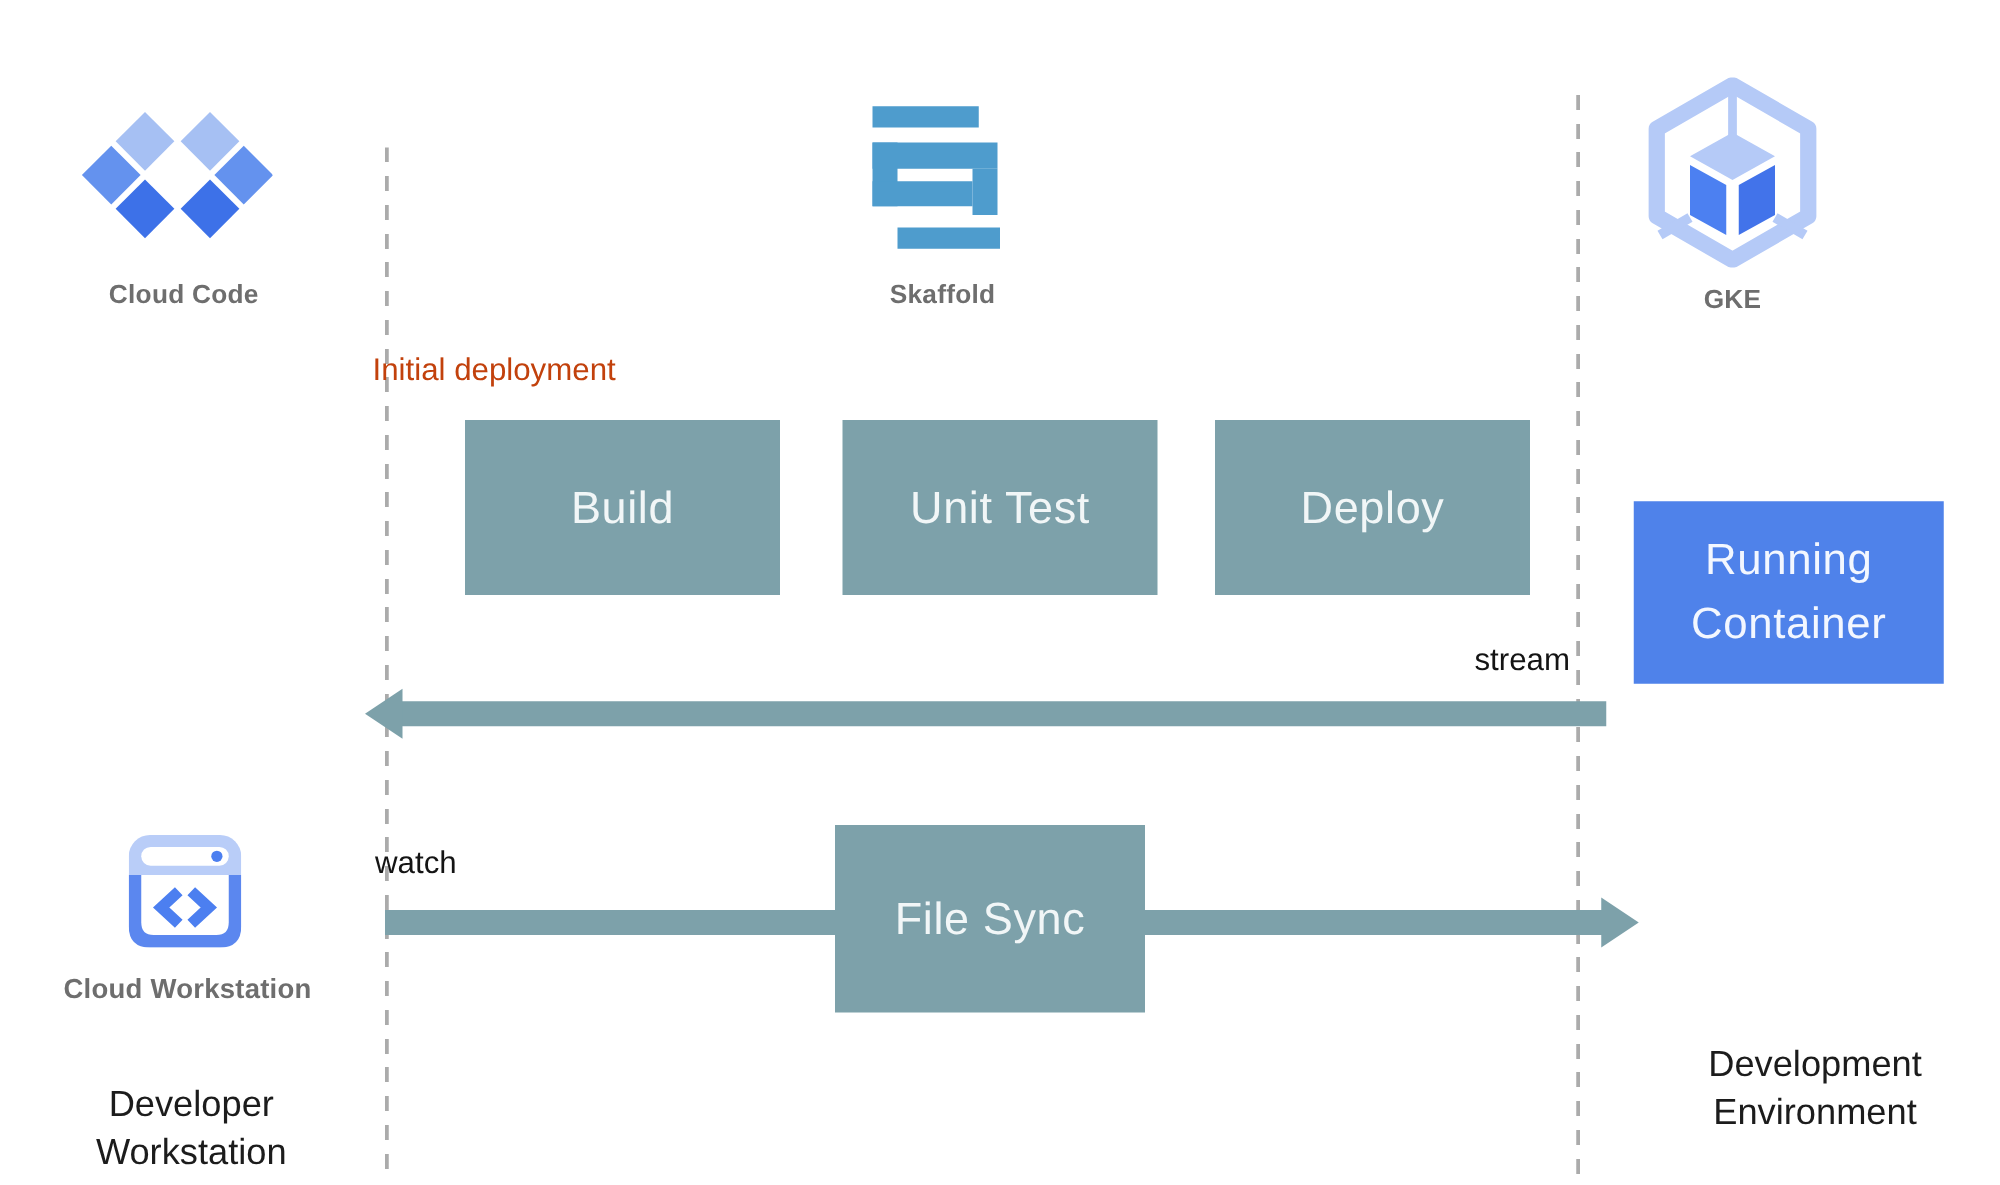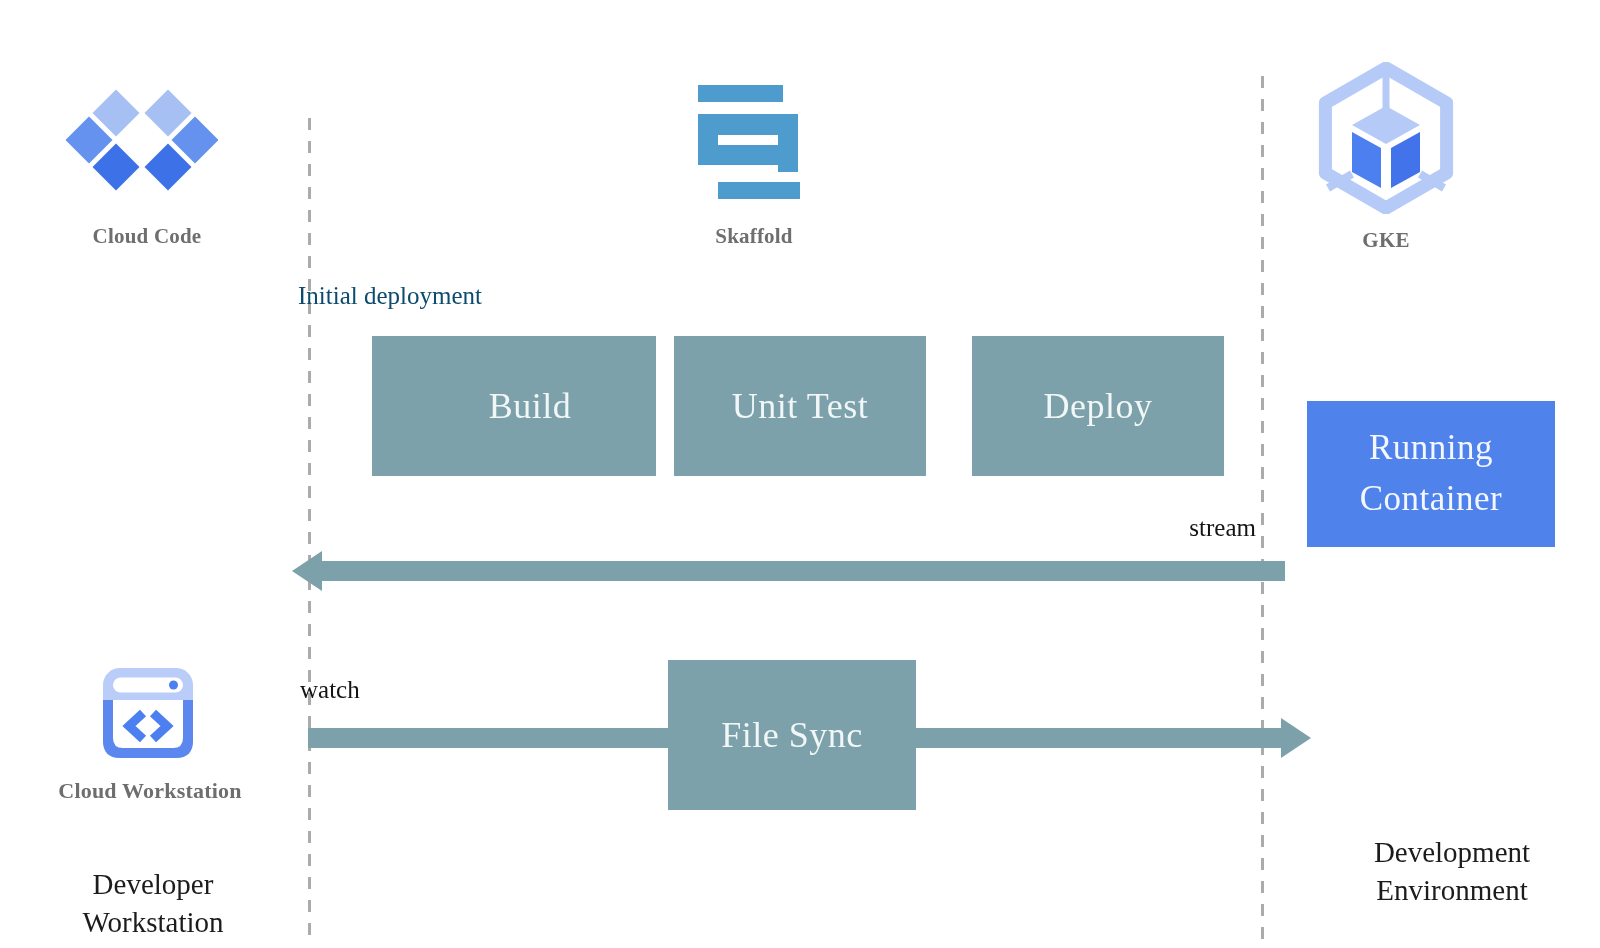--- a/index.html
+++ b/index.html
@@ -2,21 +2,21 @@
 <html><head>
 <meta charset="utf-8">
 <style>
   html,body{margin:0;padding:0;}
   body{
     font-family:"Liberation Sans", sans-serif;
     background:#ffffff;
     width:1600px;height:948px;
     position:relative;overflow:hidden;
   }
-  .stage{position:absolute;left:0;top:0;width:1600px;height:948px;font-family:Liberation Serif, serif;}
+  .stage{position:absolute;left:0;top:0;width:1600px;height:948px;}
   .abs{position:absolute;}
 
   
   .divider{
     width:3px;
     background:repeating-linear-gradient(to bottom,#ababab 0,#ababab 12px,transparent 12px,transparent 23px);
   }
 
   
   .pbox{
@@ -48,21 +48,21 @@
     width:0;height:0;z-index:1;
     border-top:20px solid transparent;
     border-bottom:20px solid transparent;
     border-left:30px solid #7da1aa;
   }
 
   .icon-label{
     color:#6e6e6e;font-weight:700;font-size:21px;
     text-align:center;letter-spacing:.2px;
   }
-  .note{color:#0c4a6e;font-size:25px;}
+  .note{color:#c2410c;font-size:25px;}
   .small-note{color:#141414;font-size:25px;}
   .footer-text{
     color:#1c1c1c;font-size:29px;line-height:1.3;text-align:center;margin-top:44px;
   }
 </style>
 </head>
 <body>
 
 <div class="stage">
 
@@ -98,21 +98,21 @@
     <line x1="110" y1="112" x2="134" y2="126" stroke="#b5caf7" stroke-width="8"></line>
     <polygon points="76,44 110,63 76,82 42,63" fill="#b5caf7"></polygon>
     <polygon points="42,70 71,86 71,126 42,110" fill="#4c80f1"></polygon>
     <polygon points="110,70 81,86 81,126 110,110" fill="#4273ea"></polygon>
   </svg>
   <div class="abs icon-label" style="left:1286px;top:228px;width:200px;">GKE</div>
 
   <div class="abs note" style="left:298px;top:282px;">Initial deployment</div>
 
 
-  <div class="abs pbox" style="left:372px;top:336px;width:252px;height:140px;padding-left:32px;">
+  <div class="abs pbox" style="left:372px;top:336px;width:252px;height:140px;">
       <span>Build</span>
     </div>
 
   <div class="abs pbox" style="left:674px;top:336px;width:252px;height:140px;">
       <span>Unit Test</span>
     </div>
 
   <div class="abs pbox" style="left:972px;top:336px;width:252px;height:140px;">
       <span>Deploy</span>
     </div>

